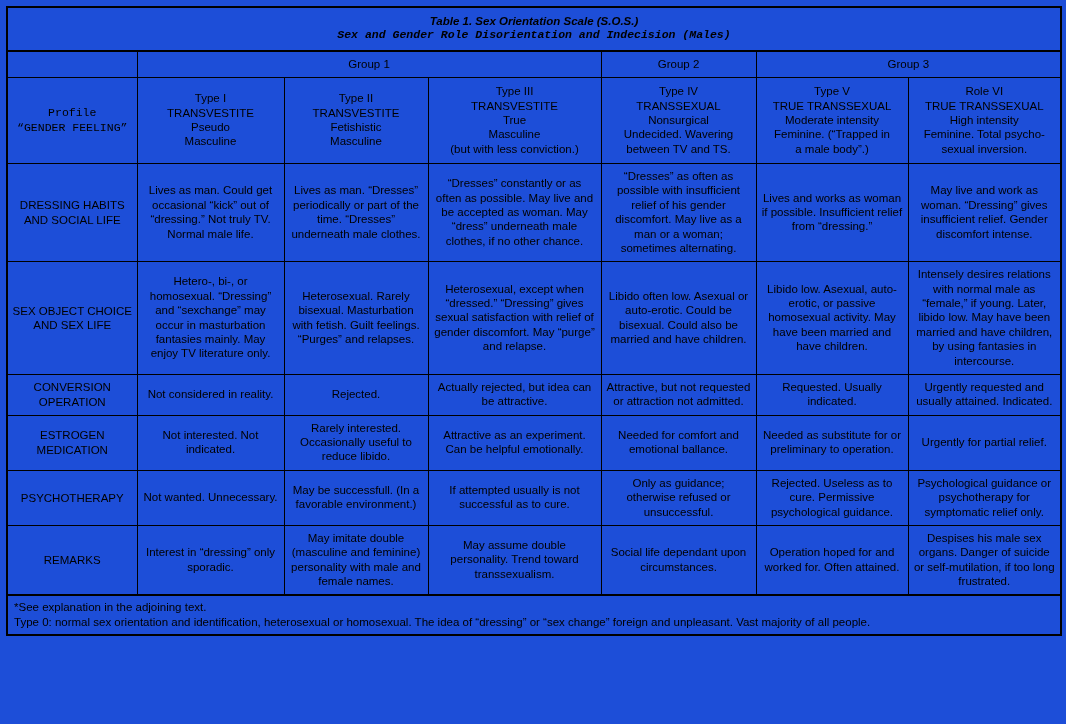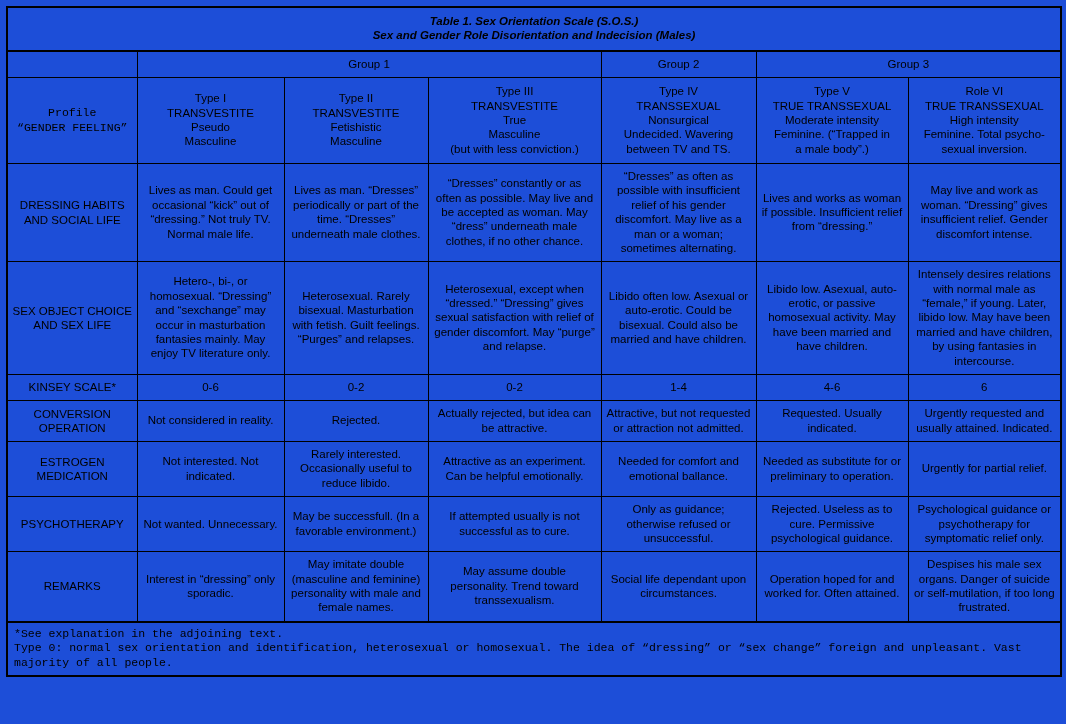--- a/index.html
+++ b/index.html
@@ -34,21 +34,21 @@
   }
   .title-cell {
     border-bottom: 2px solid #000 !important;
     padding: 6px 4px 7px 4px !important;
     font-weight: bold;
     font-style: italic;
     font-size: 14px;
     line-height: 1.3;
   }
   .title-line1 { display: block; }
-  .title-line2 { display: block; }
+  .title-line2 { display: block; font-family: Liberation Mono, monospace; }
   .group-hdr {
     font-size: 12.5px;
     padding: 5px 4px 6px 4px !important;
   }
   .profile-cell {
     font-size: 12px;
     line-height: 1.9;
   }
   .profile-cell .pline { display: block; font-family: Liberation Mono, monospace; }
   .type-cell {
@@ -67,21 +67,21 @@
     padding: 5px 5px 6px 5px !important;
   }
   .kinsey td { font-size: 12px; }
   .footer-cell {
     border-top: 2px solid #000 !important;
     text-align: left !important;
     font-size: 12px;
     line-height: 1.45;
     padding: 4px 5px 5px 6px !important;
   }
-  .footer-cell .fline { display: block; font-family: Liberation Mono, monospace; }
+  .footer-cell .fline { display: block; }
   col.c0 { width: 130px; }
   col.c1 { width: 147px; }
   col.c2 { width: 144px; }
   col.c3 { width: 173px; }
   col.c4 { width: 155px; }
   col.c5 { width: 152px; }
   col.c6 { width: 153px; }
 </style>
 </head>
 <body>
@@ -178,29 +178,20 @@
       <tr>
         <td class="rowlabel">SEX OBJECT CHOICE AND SEX LIFE</td>
         <td class="body-cell">Hetero-, bi-, or homosexual. “Dressing” and “sexchange” may occur in masturbation fantasies mainly. May enjoy TV literature only.</td>
         <td class="body-cell">Heterosexual. Rarely bisexual. Masturbation with fetish. Guilt feelings. “Purges” and relapses.</td>
         <td class="body-cell">Heterosexual, except when “dressed.” “Dressing” gives sexual satisfaction with relief of gender discomfort. May “purge” and relapse.</td>
         <td class="body-cell">Libido often low. Asexual or auto-erotic. Could be bisexual. Could also be married and have children.</td>
         <td class="body-cell">Libido low. Asexual, auto-erotic, or passive homosexual activity. May have been married and have children.</td>
         <td class="body-cell">Intensely desires relations with normal male as “female,” if young. Later, libido low. May have been married and have children, by using fantasies in intercourse.</td>
       </tr>
 
-      <tr class="kinsey">
-        <td class="rowlabel">KINSEY SCALE*</td>
-        <td class="body-cell">0-6</td>
-        <td class="body-cell">0-2</td>
-        <td class="body-cell">0-2</td>
-        <td class="body-cell">1-4</td>
-        <td class="body-cell">4-6</td>
-        <td class="body-cell">6</td>
-      </tr>
 
       <tr>
         <td class="rowlabel">CONVERSION OPERATION</td>
         <td class="body-cell">Not considered in reality.</td>
         <td class="body-cell">Rejected.</td>
         <td class="body-cell">Actually rejected, but idea can be attractive.</td>
         <td class="body-cell">Attractive, but not requested or attraction not admitted.</td>
         <td class="body-cell">Requested. Usually indicated.</td>
         <td class="body-cell">Urgently requested and usually attained. Indicated.</td>
       </tr>

